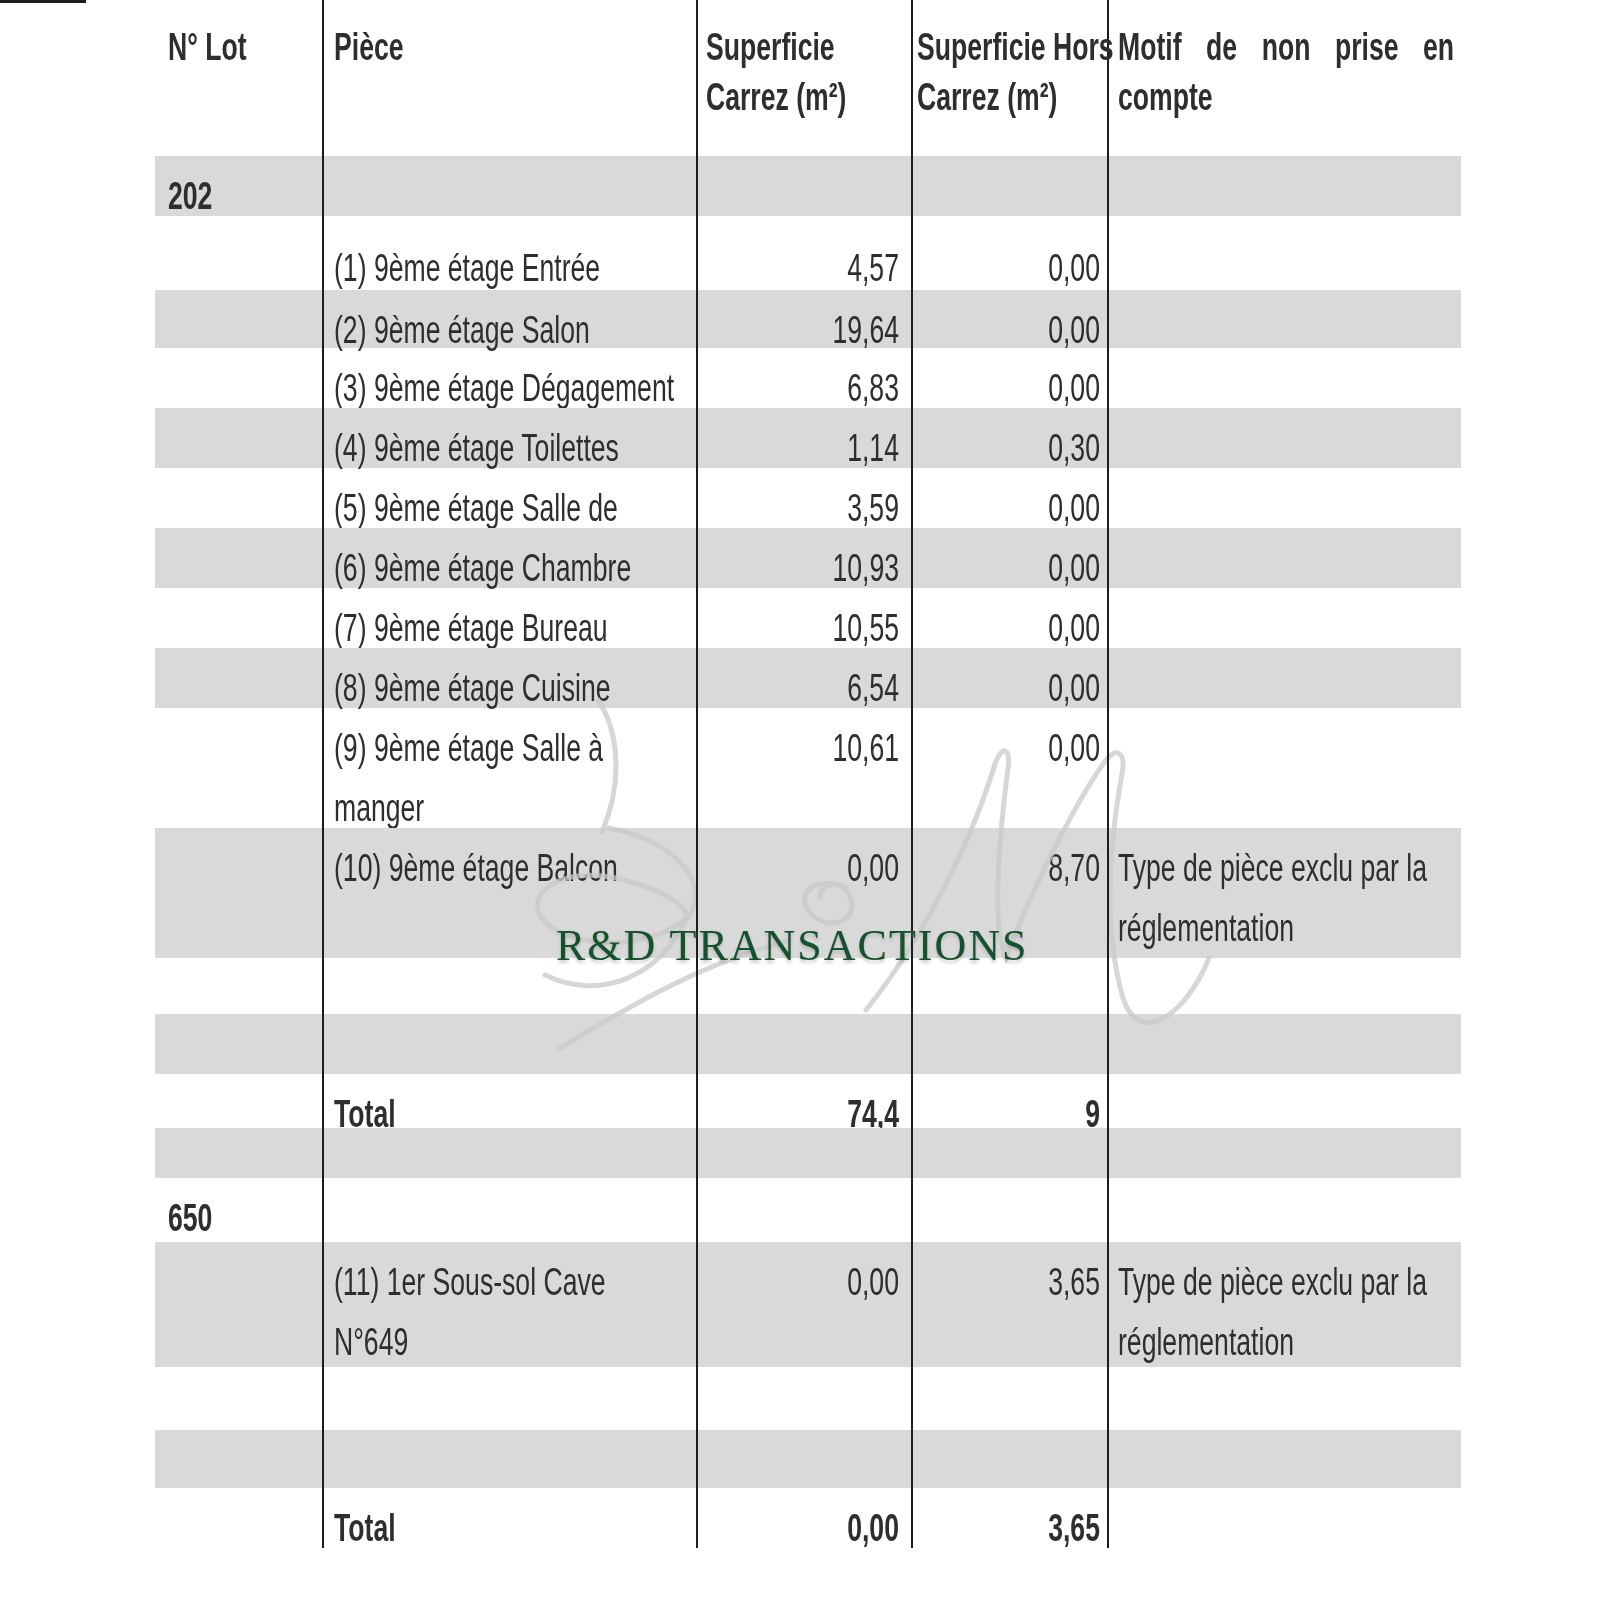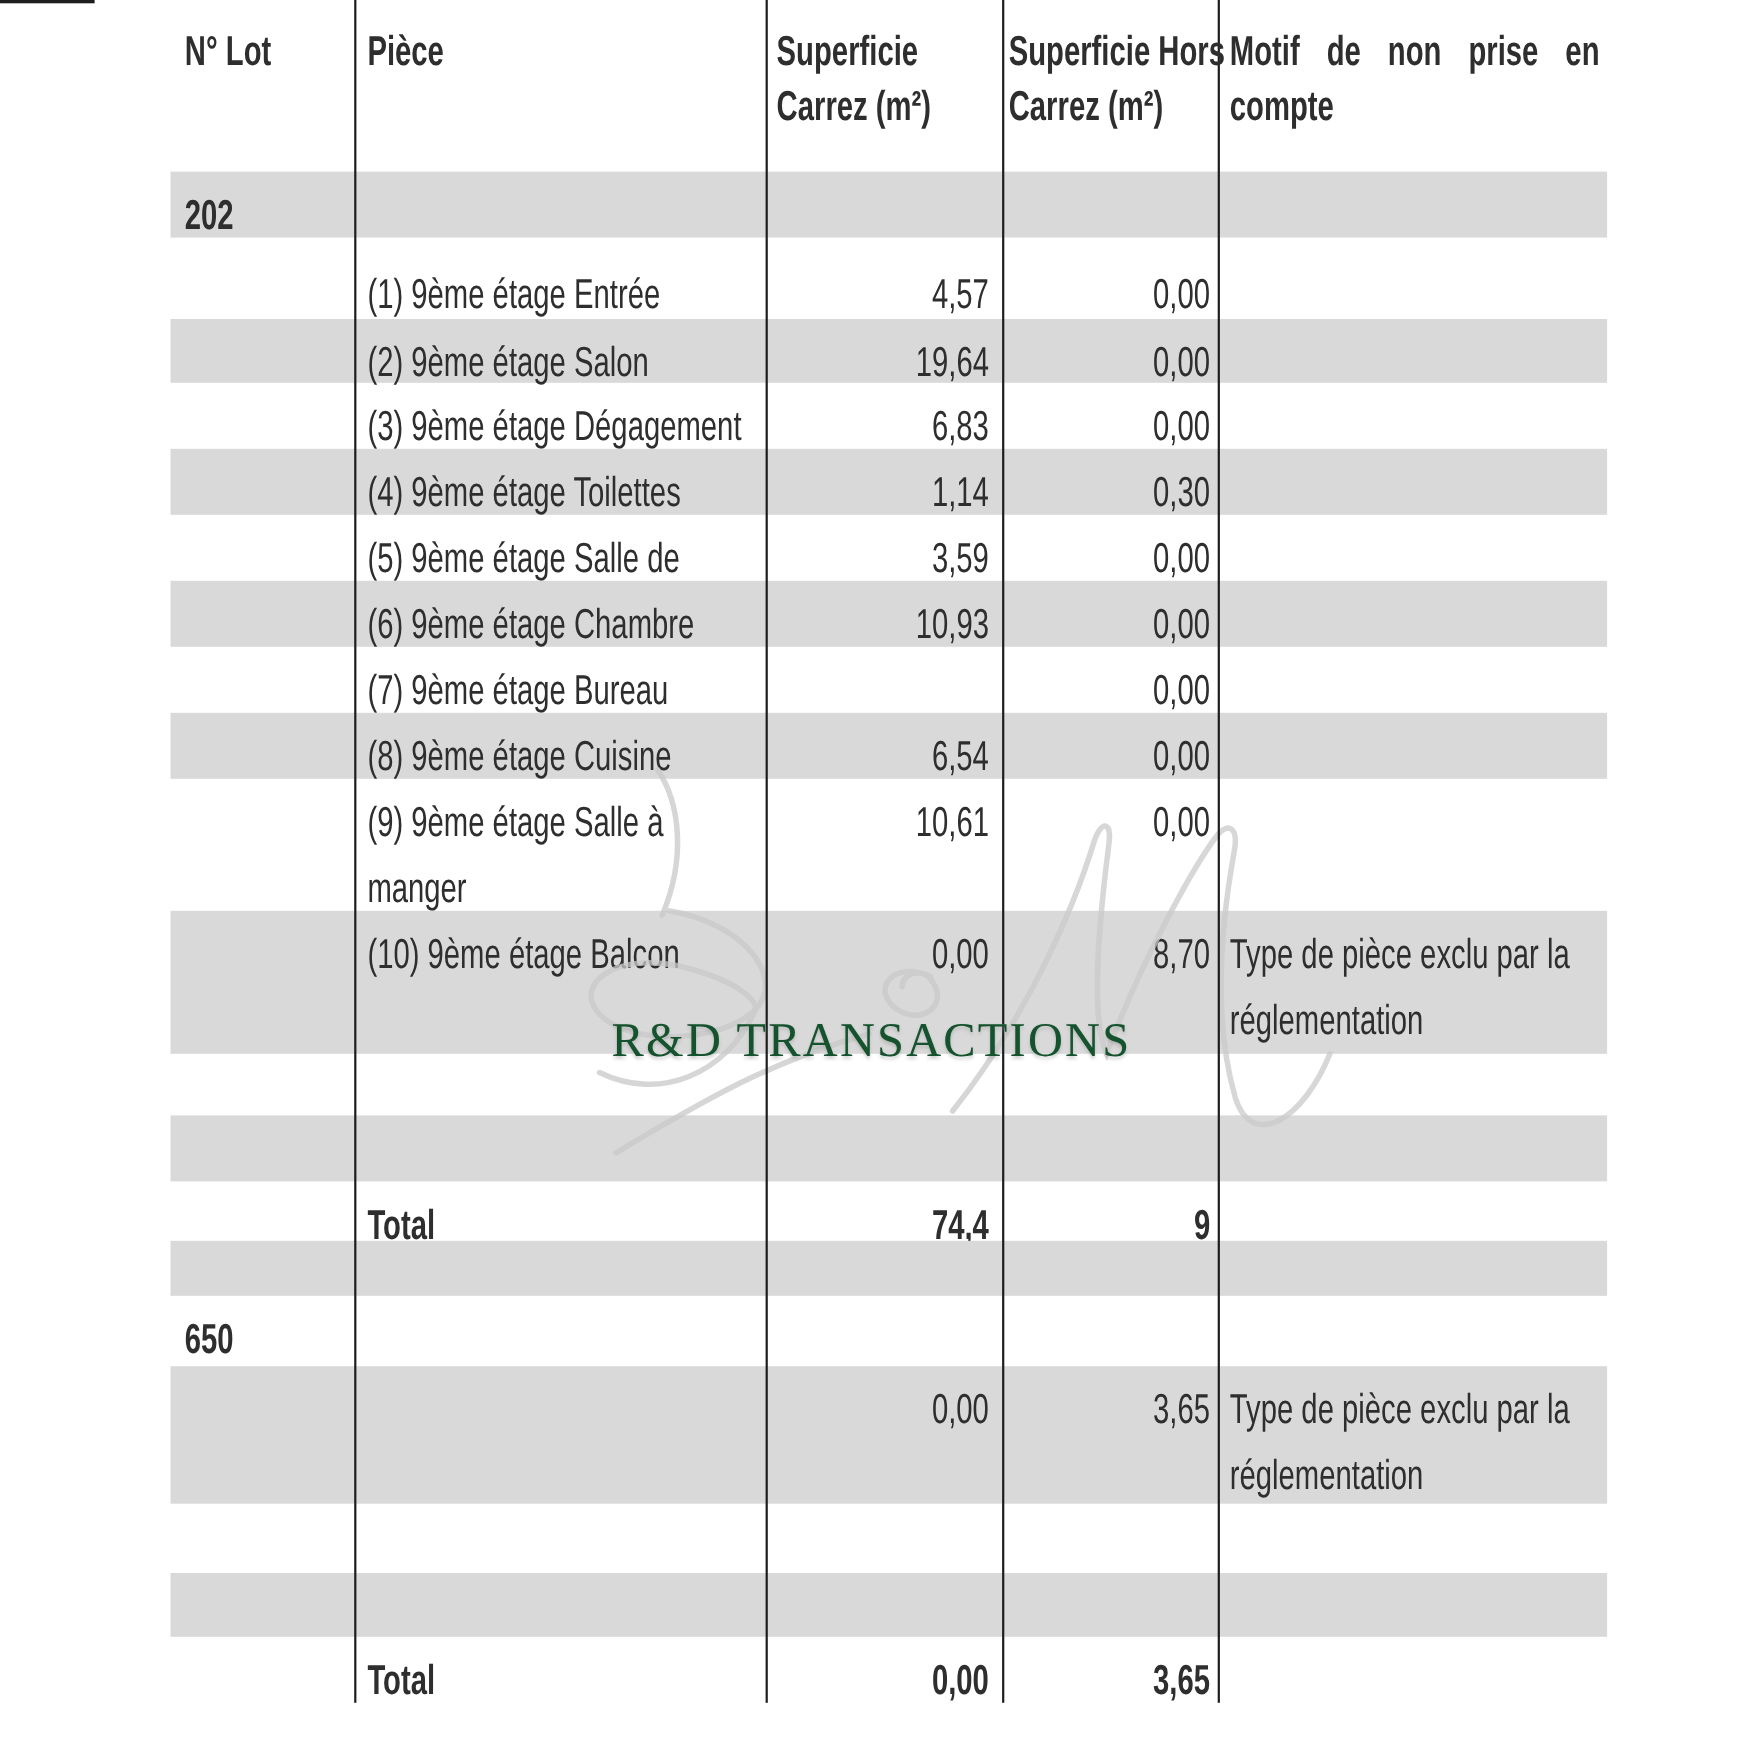--- a/index.html
+++ b/index.html
@@ -94,20 +94,21 @@
         <div class="cell pc">
           <span class="tb">(6) 9ème étage Chambre</span>
         </div>
         <div class="cell cz"><span class="tr">10,93</span></div>
         <div class="cell hc"><span class="tr">0,00</span></div>
       </div>
       <div class="row" style="top: 588px; height: 60px;">
         <div class="cell pc">
           <span class="tb">(7) 9ème étage Bureau</span>
         </div>
+        <div class="cell cz"><span class="tr">10,55</span></div>
         <div class="cell hc"><span class="tr">0,00</span></div>
       </div>
       <div class="row shade" style="top: 648px; height: 60px;">
         <div class="cell pc">
           <span class="tb">(8) 9ème étage Cuisine</span>
         </div>
         <div class="cell cz"><span class="tr">6,54</span></div>
         <div class="cell hc"><span class="tr">0,00</span></div>
       </div>
       <div class="row" style="top: 708px; height: 120px;">
@@ -137,20 +138,24 @@
         <div class="cell cz bold"><span class="tr">74,4</span></div>
         <div class="cell hc bold"><span class="tr">9</span></div>
       </div>
       <div class="row shade" style="top: 1128px; height: 50px;"></div>
       <div class="row" style="top: 1178px; height: 64px;">
         <div class="cell lot">
           <span class="tb">650</span>
         </div>
       </div>
       <div class="row shade" style="top: 1242px; height: 125px;">
+        <div class="cell pc">
+          <span class="tb">(11) 1er Sous-sol Cave
+N°649</span>
+        </div>
         <div class="cell cz"><span class="tr">0,00</span></div>
         <div class="cell hc"><span class="tr">3,65</span></div>
         <div class="cell mo">
           <span class="tb">Type de pièce exclu par la
 réglementation</span>
         </div>
       </div>
       <div class="row shade" style="top: 1430px; height: 58px;"></div>
       <div class="row" style="top: 1488px; height: 60px;">
         <div class="cell pc bold">

